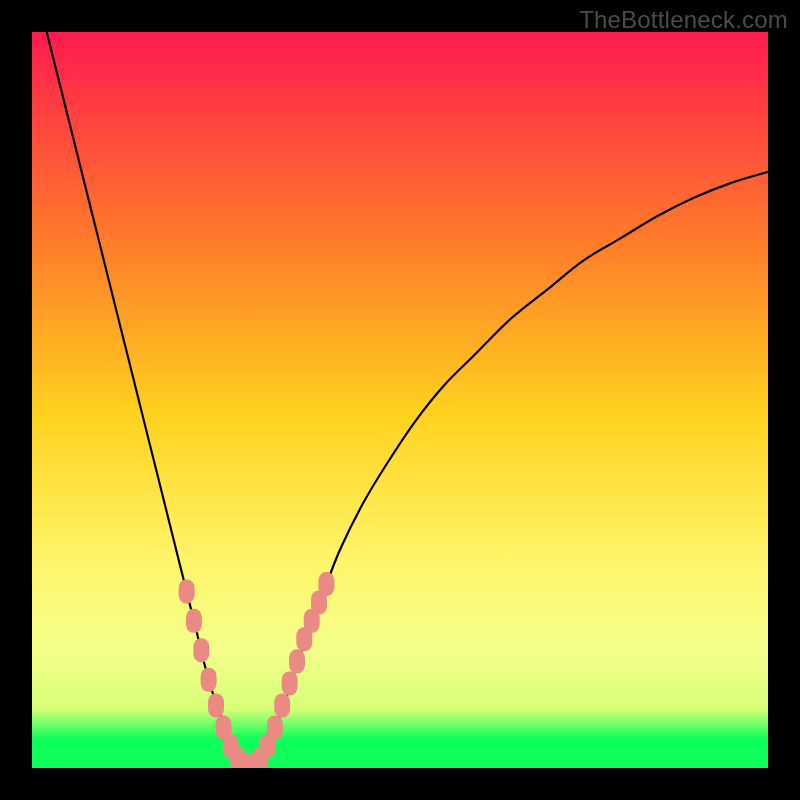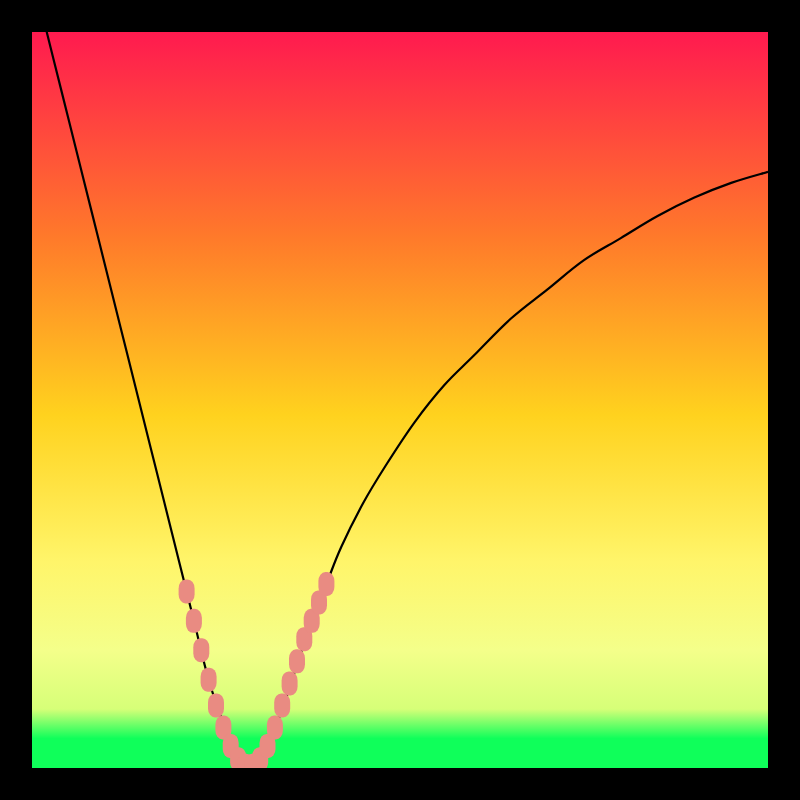--- a/index.html
+++ b/index.html
@@ -35,20 +35,21 @@
     font-size: 24px;
     font-weight: 500;
     letter-spacing: 0.2px;
   }
   svg { display: block; }
 </style>
 </head>
 <body>
 
 <div class="frame">
+  <div class="watermark">TheBottleneck.com</div>
   <div class="plot">
     <svg id="chart-svg" width="736" height="736" viewBox="0 0 736 736" preserveAspectRatio="none">
       <defs>
         <linearGradient id="bg-grad" x1="0" y1="0" x2="0" y2="1">
           <stop id="g0" offset="0%" stop-color="#ff1a4f"></stop>
           <stop id="g1" offset="28%" stop-color="#ff7a2a"></stop>
           <stop id="g2" offset="52%" stop-color="#ffd21e"></stop>
           <stop id="g3" offset="72%" stop-color="#fff56a"></stop>
           <stop id="g4" offset="84%" stop-color="#f4ff8a"></stop>
           <stop id="g5" offset="92%" stop-color="#d6ff78"></stop>

